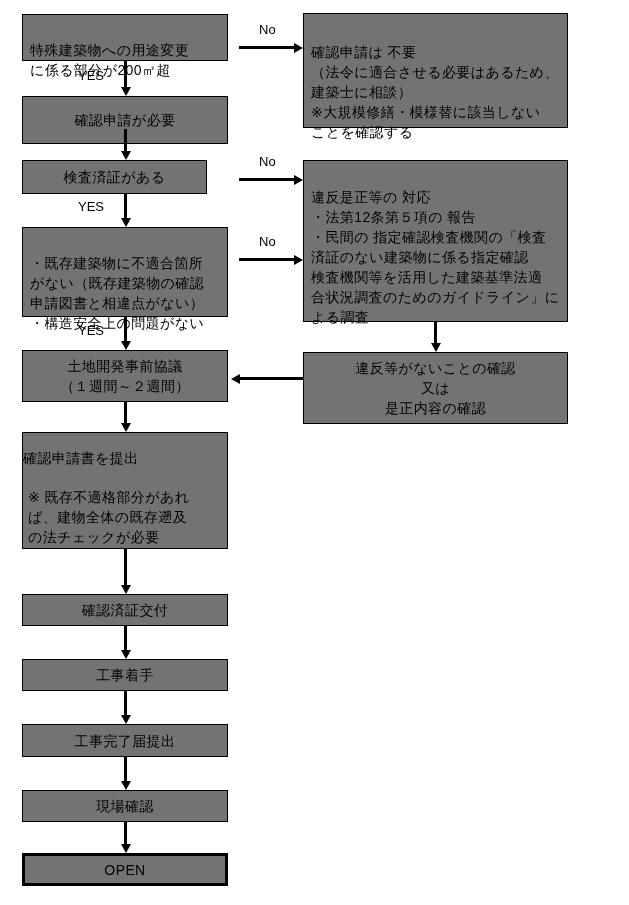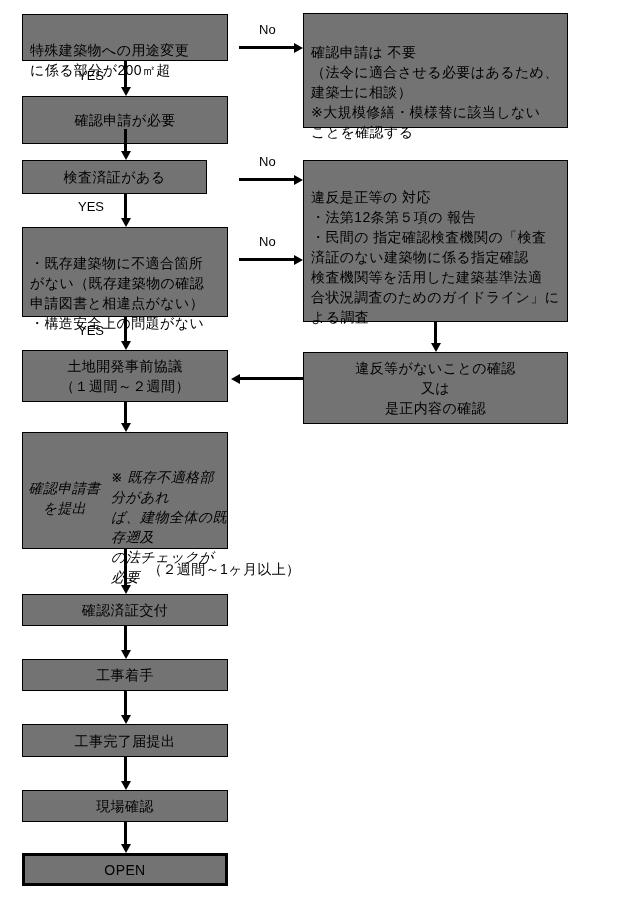--- a/index.html
+++ b/index.html
@@ -27,25 +27,24 @@
   }
   .box.thick{ border-width:3px; }
   .box.ctr{
     display:flex;
     align-items:center;
     justify-content:center;
     text-align:center;
   }
   .box.ctr-top{
     display:flex;
-    flex-direction:row;
-    align-items:center;
+    flex-direction:column;
+    align-items:flex-start;
     justify-content:flex-start;
     text-align:center;
-    font-style:italic;
   }
   .box.lft{
     display:block;
     text-align:left;
     padding:5px 6px 4px 7px;
   }
   .label{
     position:absolute;
     font-size:13px;
     line-height:16px;
@@ -167,21 +166,20 @@
     <span style="display:block;">確認申請書を提出</span>
     <span style="display:block;text-align:left;margin-top:19px;align-self:stretch;padding-left:5px;">※ 既存不適格部分があれ
 ば、建物全体の既存遡及
 の法チェックが必要</span>
   </div>
 
   <div class="varrow" style="left:124px;top:549px;height:45px;">
     <div class="shaft" style="height:36px;"></div>
     <div class="head" style="bottom:0;"></div>
   </div>
-  <div class="label jp" style="left:148px;top:561px;">（２週間～1ヶ月以上）</div>
 
   <div class="box ctr" style="left:22px;top:594px;width:206px;height:32px;">
     <span>確認済証交付</span>
   </div>
 
   <div class="varrow" style="left:124px;top:626px;height:33px;">
     <div class="shaft" style="height:24px;"></div>
     <div class="head" style="bottom:0;"></div>
   </div>
 

